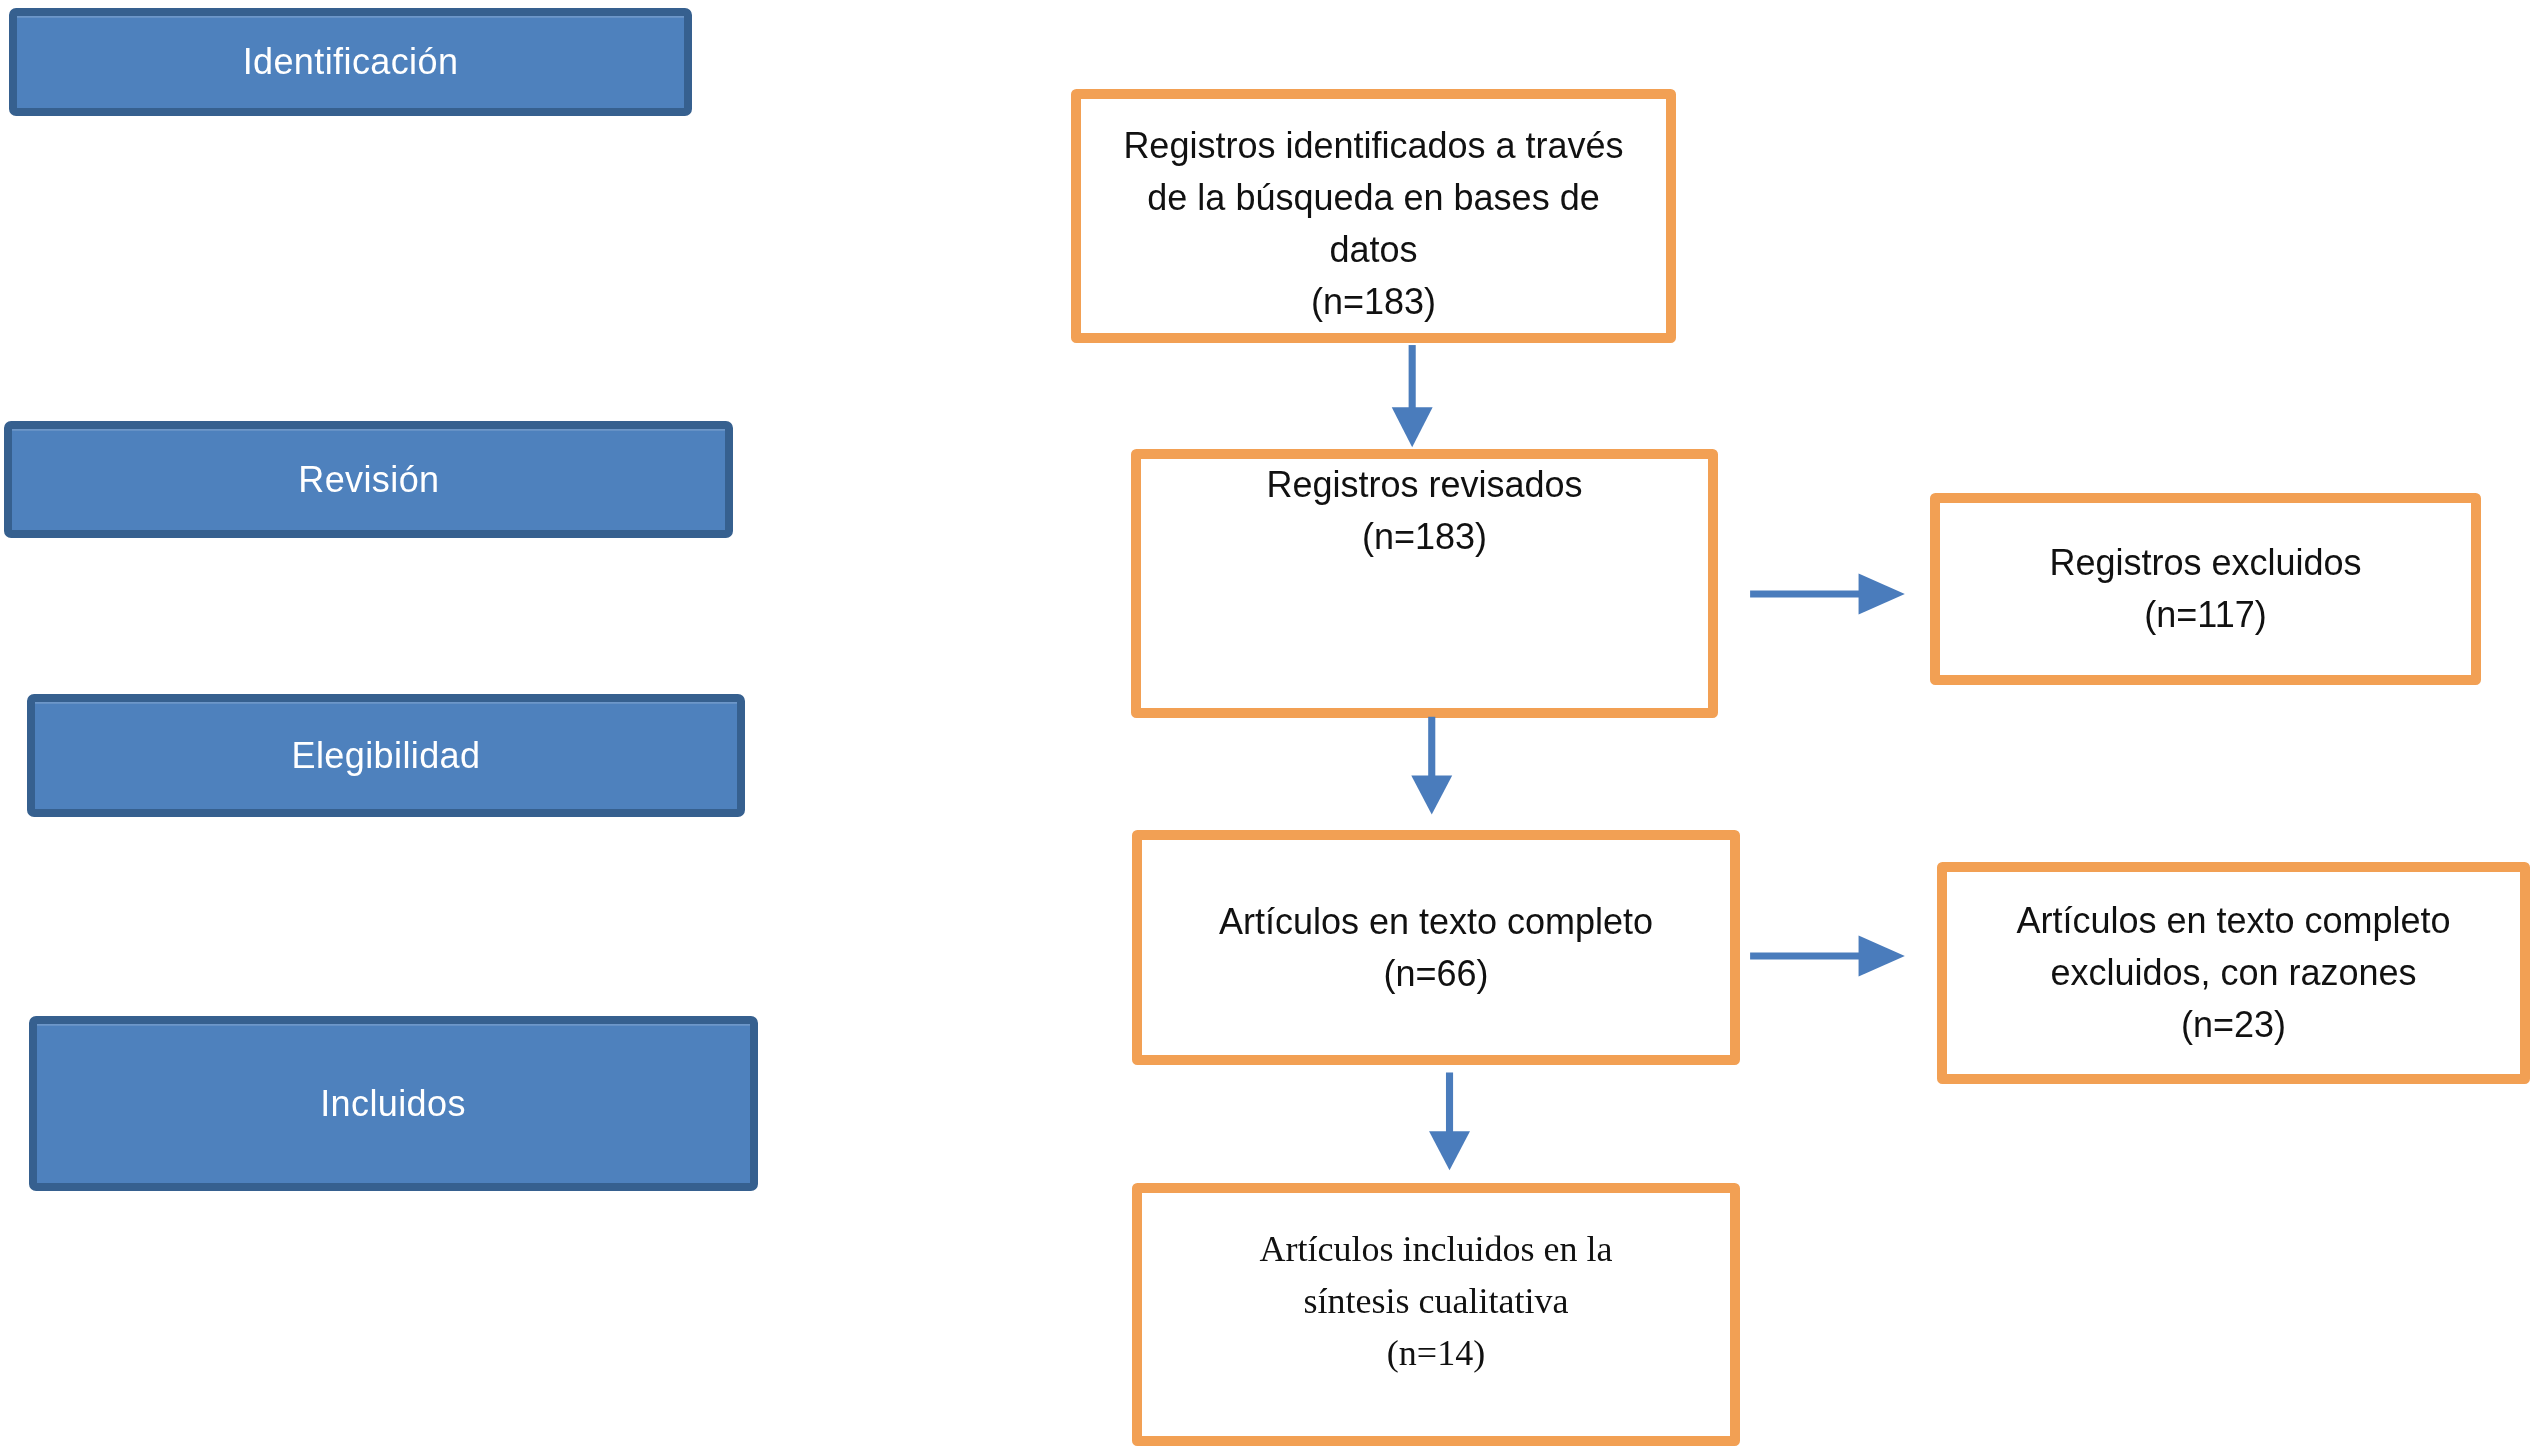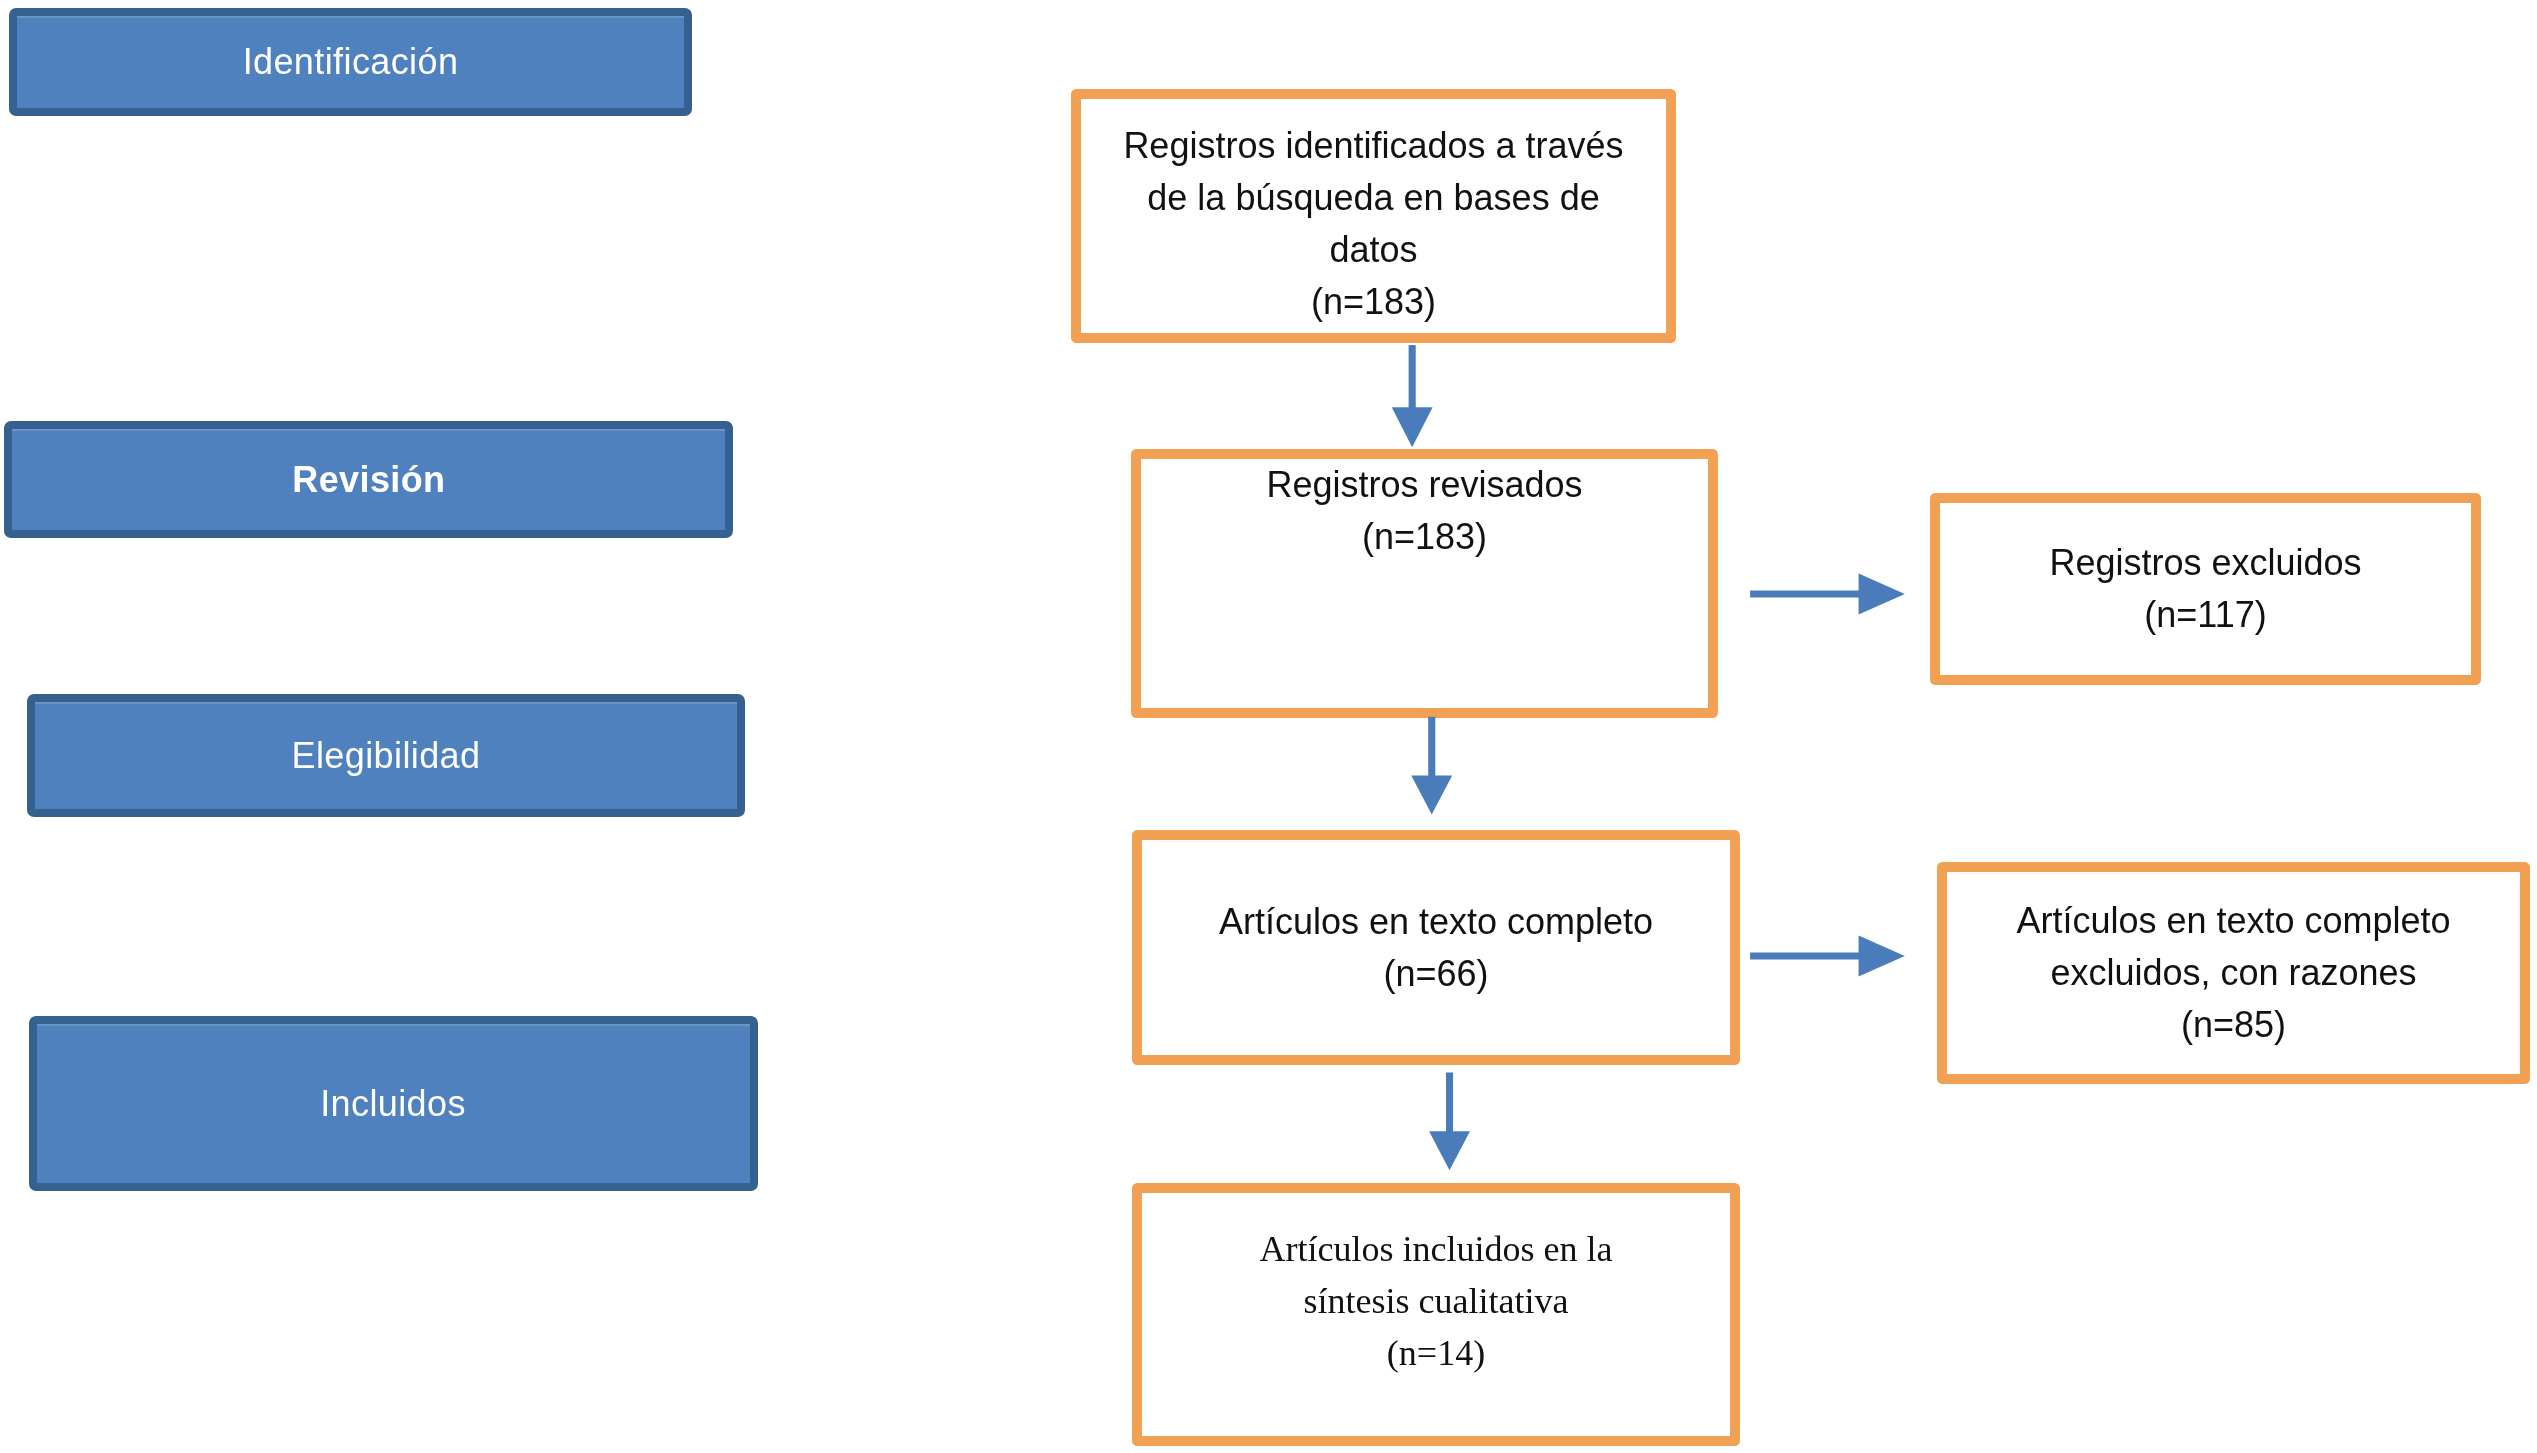--- a/index.html
+++ b/index.html
@@ -36,21 +36,21 @@
     align-items:center;
     justify-content:center;
   }
   .stage-text{
     color:var(--stage-text);
     font-size:36px;
     line-height:1.2;
     letter-spacing:0.4px;
   }
   .stage-1{left:9px;  top:1.8px;    width:683px; height:108px;margin-top:6px;}
-  .stage-2{left:4.4px;   top:421px;  width:729px; height:117px;font-weight:bold;}
+  .stage-2{left:4.4px;   top:421px;  width:729px; height:117px;}
   .stage-3{left:27px;  top:694px;  width:718px; height:123px;}
   .stage-4{left:28.5px;  top:1016px; width:729px; height:175px;}
 
   
   .flowbox{
     position:absolute;
     box-sizing:border-box;
     background:var(--flow-fill);
     border:10.7px solid var(--flow-border);
     border-radius:5.3px;
@@ -133,21 +133,21 @@
   </div>
 
   <div class="flowbox fb-excluded">
     <div class="fline">Registros excluidos</div>
     <div class="fline">(n=117)</div>
   </div>
 
   <div class="flowbox fb-fulltext-excluded">
     <div class="fline">Artículos en texto completo</div>
     <div class="fline">excluidos, con razones</div>
-    <div class="fline">(n=85)</div>
+    <div class="fline">(n=23)</div>
   </div>
 
   <svg class="arrows" width="2538" height="1454" viewBox="0 0 2854 1635" xmlns="http://www.w3.org/2000/svg">
     <g>
       <line class="ashaft" x1="1588" y1="388" x2="1588" y2="462"></line>
       <polygon class="ahead" points="1565,458 1611,458 1588,503"></polygon>
     </g>
     <g>
       <line class="ashaft" x1="1968" y1="668" x2="2094" y2="668"></line>
       <polygon class="ahead" points="2090,645 2090,691 2142,668"></polygon>

